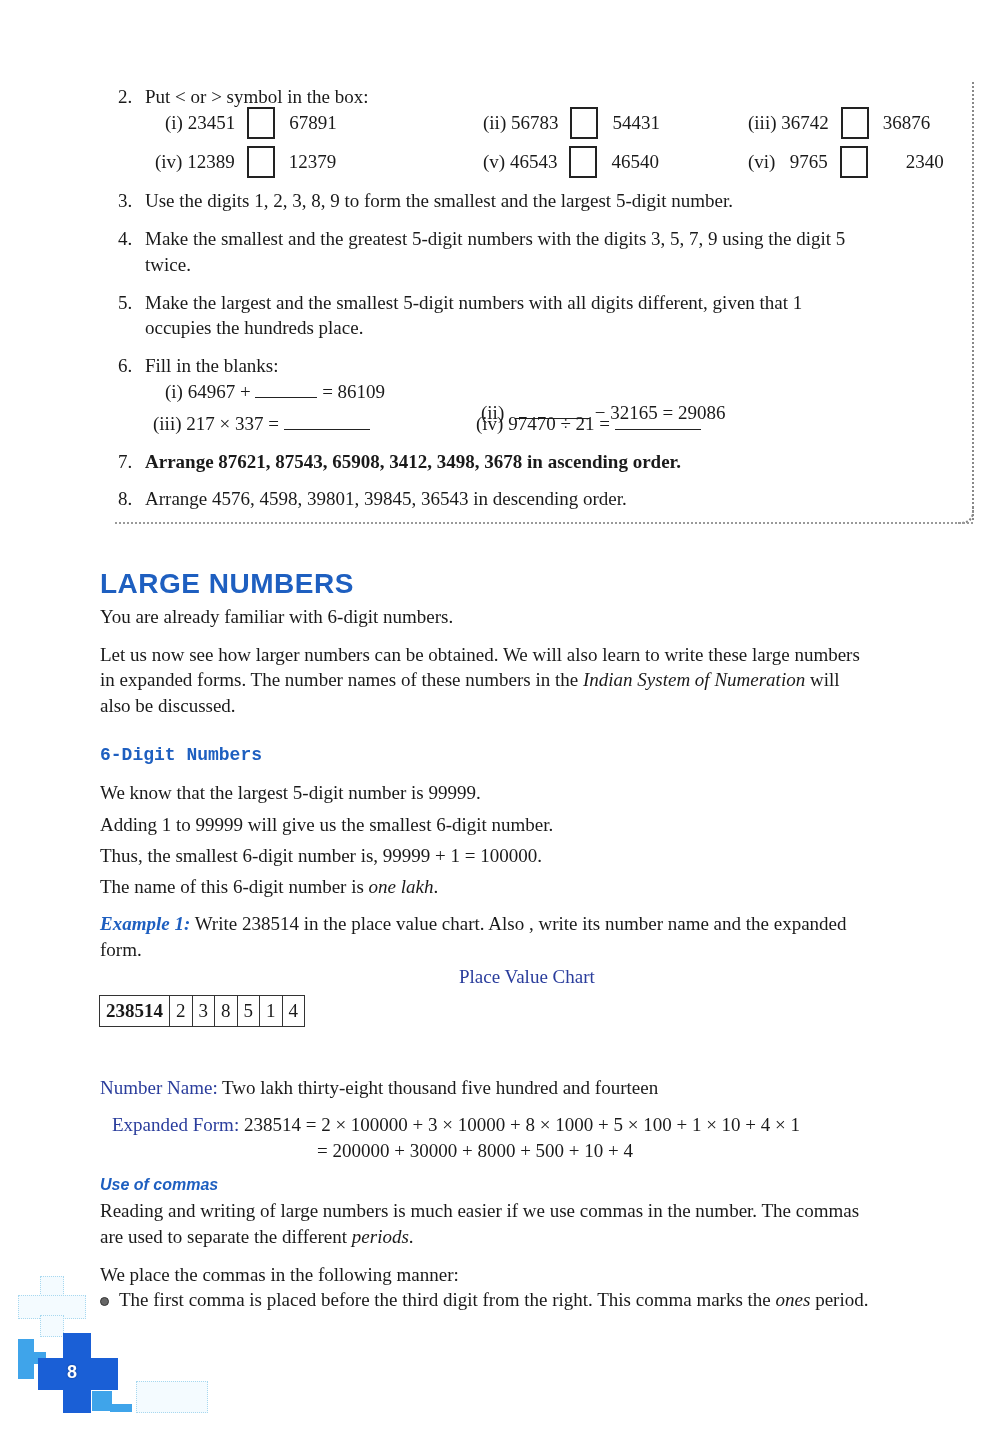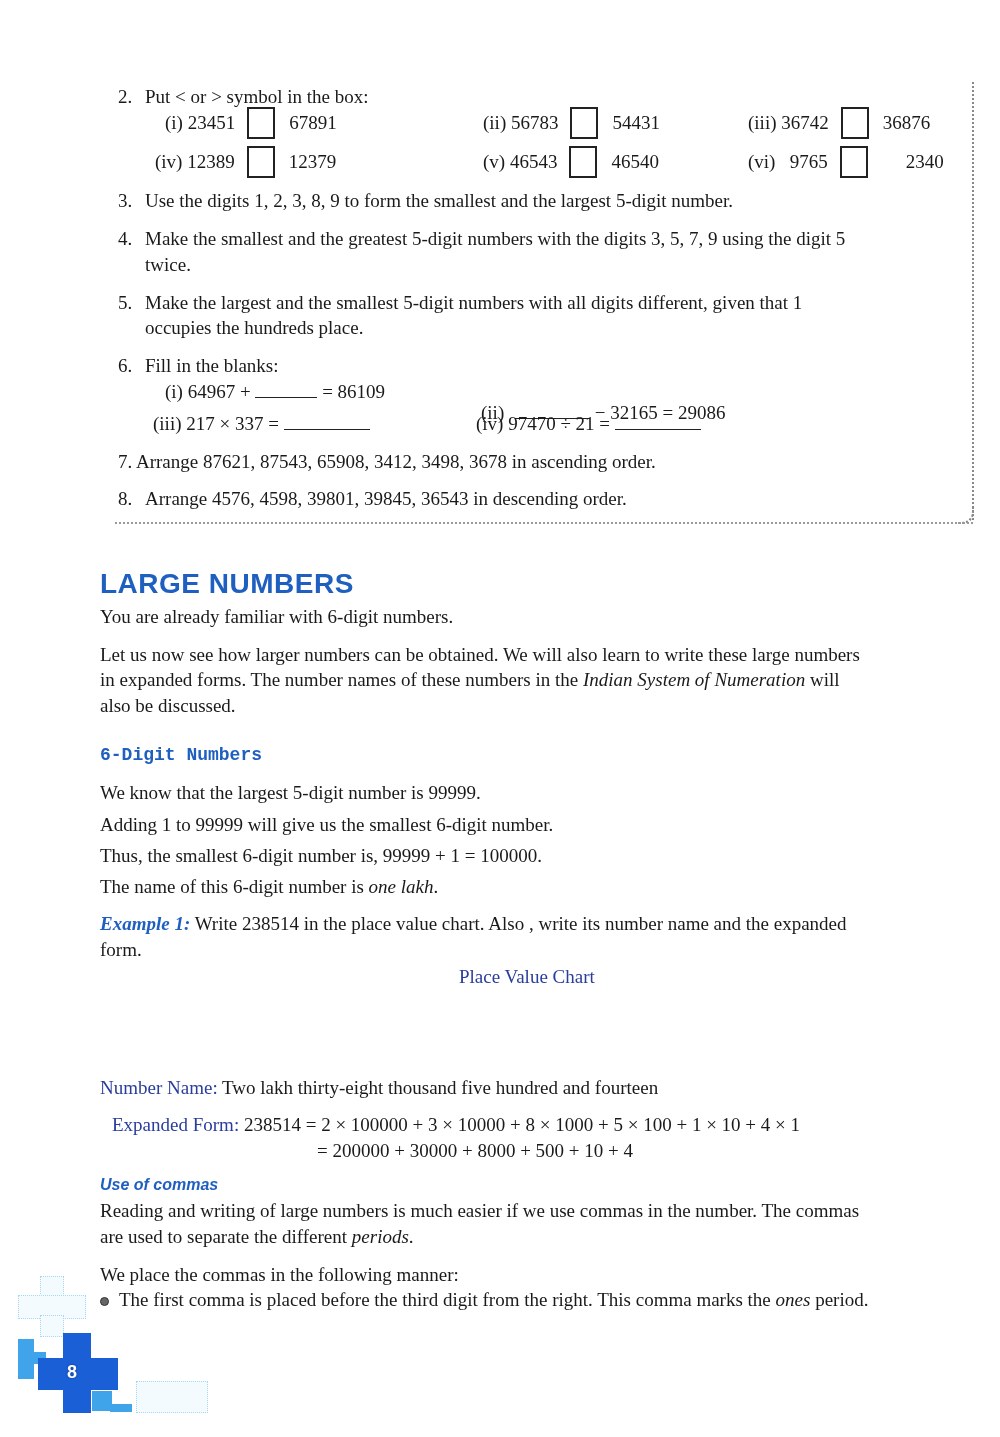--- a/index.html
+++ b/index.html
@@ -153,21 +153,21 @@
   <span class="blank" style="width:86px;"></span>
 </div>
 <div class="line" style="left:476px; top:413px;">
   <span>(iv)</span>
   <span>97470 ÷ 21 =</span>
   <span class="blank" style="width:86px;"></span>
 </div>
 
 <div class="line" style="left:118px; top:451px;">
   <span>7.</span>
-  <span style="margin-left:0;">Arrange 87621, 87543, 65908, 3412, 3498, 3678 in ascending order.</span>
+  <span style="margin-left:8px;font-weight:bold;">Arrange 87621, 87543, 65908, 3412, 3498, 3678 in ascending order.</span>
 </div>
 
 <div class="line" style="left:118px; top:488px;">
   <span>8.</span>
   <span style="margin-left:8px;">Arrange 4576, 4598, 39801, 39845, 36543 in descending order.</span>
 </div>
 
 <div class="line heading-large" style="left:100px; top:568px;">LARGE NUMBERS</div>
 <div class="line" style="left:100px; top:606px;">You are already familiar with 6-digit numbers.</div>
 <div class="line" style="left:100px; top:644px;">Let us now see how larger numbers can be obtained. We will also learn to write these large numbers</div>
@@ -185,20 +185,29 @@
 </div>
 
 <div class="line" style="left:100px; top:913px;">
   <span class="example-label">Example 1:</span><span> Write 238514 in the place value chart. Also , write its number name and the expanded</span>
 </div>
 <div class="line" style="left:100px; top:939px;">form.</div>
 <div class="line pv-title" style="left:459px; top:966px;">Place Value Chart</div>
 
 <table class="pv">
   <tbody>
+  <tr>
+    <td class="bold">238514</td>
+    <td>2</td>
+    <td>3</td>
+    <td>8</td>
+    <td>5</td>
+    <td>1</td>
+    <td>4</td>
+  </tr>
 </tbody>
   </table>
 
 <div class="line" style="left:100px; top:1077px;">
   <span class="blue-label">Number Name:</span><span> Two lakh thirty-eight thousand five hundred and fourteen</span>
 </div>
 <div class="line" style="left:112px; top:1114px;">
   <span class="blue-label">Expanded Form:</span><span> 238514 = 2 × 100000 + 3 × 10000 + 8 × 1000 + 5 × 100 + 1 × 10 + 4 × 1</span>
 </div>
 <div class="line" style="left:317px; top:1140px;">=  200000 + 30000 + 8000 + 500 + 10 + 4</div>

